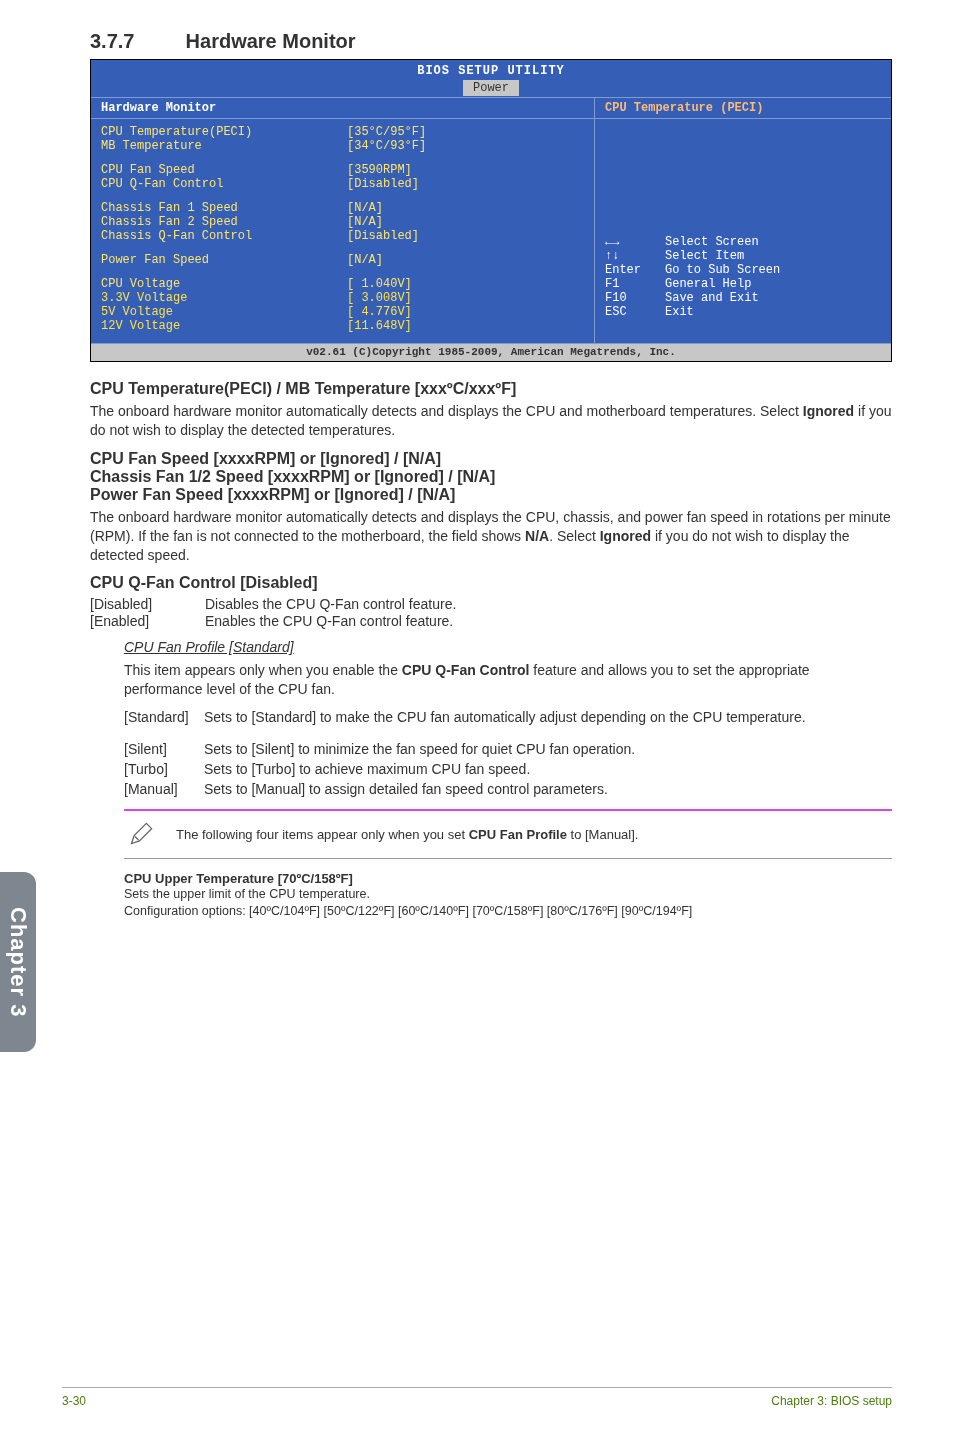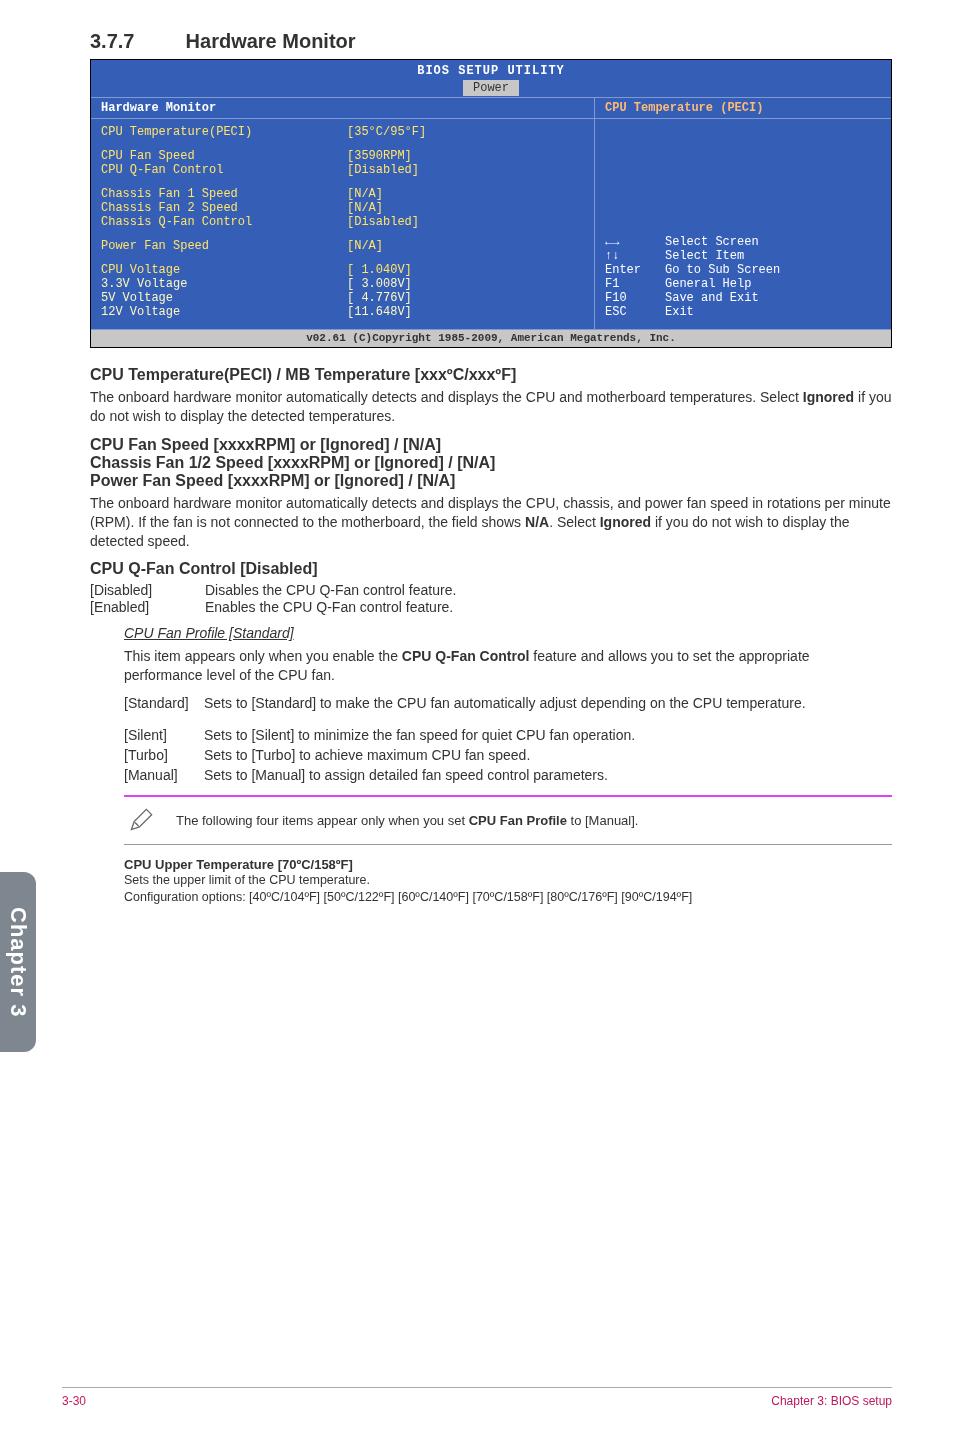--- a/index.html
+++ b/index.html
@@ -90,21 +90,21 @@
     font-weight: bold;
     padding: 3px 10px;
     border-bottom: 1px solid #7f9ad0;
   }
   .bios-rows {
     padding: 6px 10px 10px 10px;
     color: #ffe46a;
   }
   .bios-row { display: flex; gap: 26px; }
   .bios-label { flex: 0 0 220px; }
-  .bios-row-white { color: #fef9c3; }
+  .bios-row-white { color: #fde047; }
   .bios-spacer { height: 10px; }
   .bios-right .help {
     padding: 6px 10px;
     color: #fff;
   }
   .help-row { display: flex; }
   .help-key { flex: 0 0 60px; }
   .bios-footer {
     background: #c7c7c7;
     color: #333;
@@ -142,21 +142,21 @@
   .footer-line {
     position: absolute;
     bottom: 30px;
     left: 62px;
     right: 62px;
     border-top: 1px solid #aaa;
     padding-top: 6px;
     display: flex;
     justify-content: space-between;
     font-size: 12px;
-    color: #be185d;
+    color: #4d7c0f;
   }
 </style>
 </head>
 <body>
 
 <div class="sidebar-tab">
   <span>Chapter 3</span>
 </div>
 
 <div class="content">
@@ -169,20 +169,24 @@
   <div class="bios">
     <div class="bios-header">BIOS SETUP UTILITY</div>
     <div class="bios-tab"><span>Power</span></div>
     <div class="bios-body">
       <div class="bios-left">
         <div class="bios-left-header">Hardware Monitor</div>
         <div class="bios-rows" id="bios-rows">
             <div class="bios-row">
               <span class="bios-label">CPU Temperature(PECI)</span>
               <span>[35°C/95°F]</span>
+            </div>
+            <div class="bios-row">
+              <span class="bios-label">MB Temperature</span>
+              <span>[34°C/93°F]</span>
             </div>
             <div class="bios-spacer"></div>
             <div class="bios-row">
               <span class="bios-label">CPU Fan Speed</span>
               <span>[3590RPM]</span>
             </div>
             <div class="bios-row">
               <span class="bios-label">CPU Q-Fan Control</span>
               <span>[Disabled]</span>
             </div>

